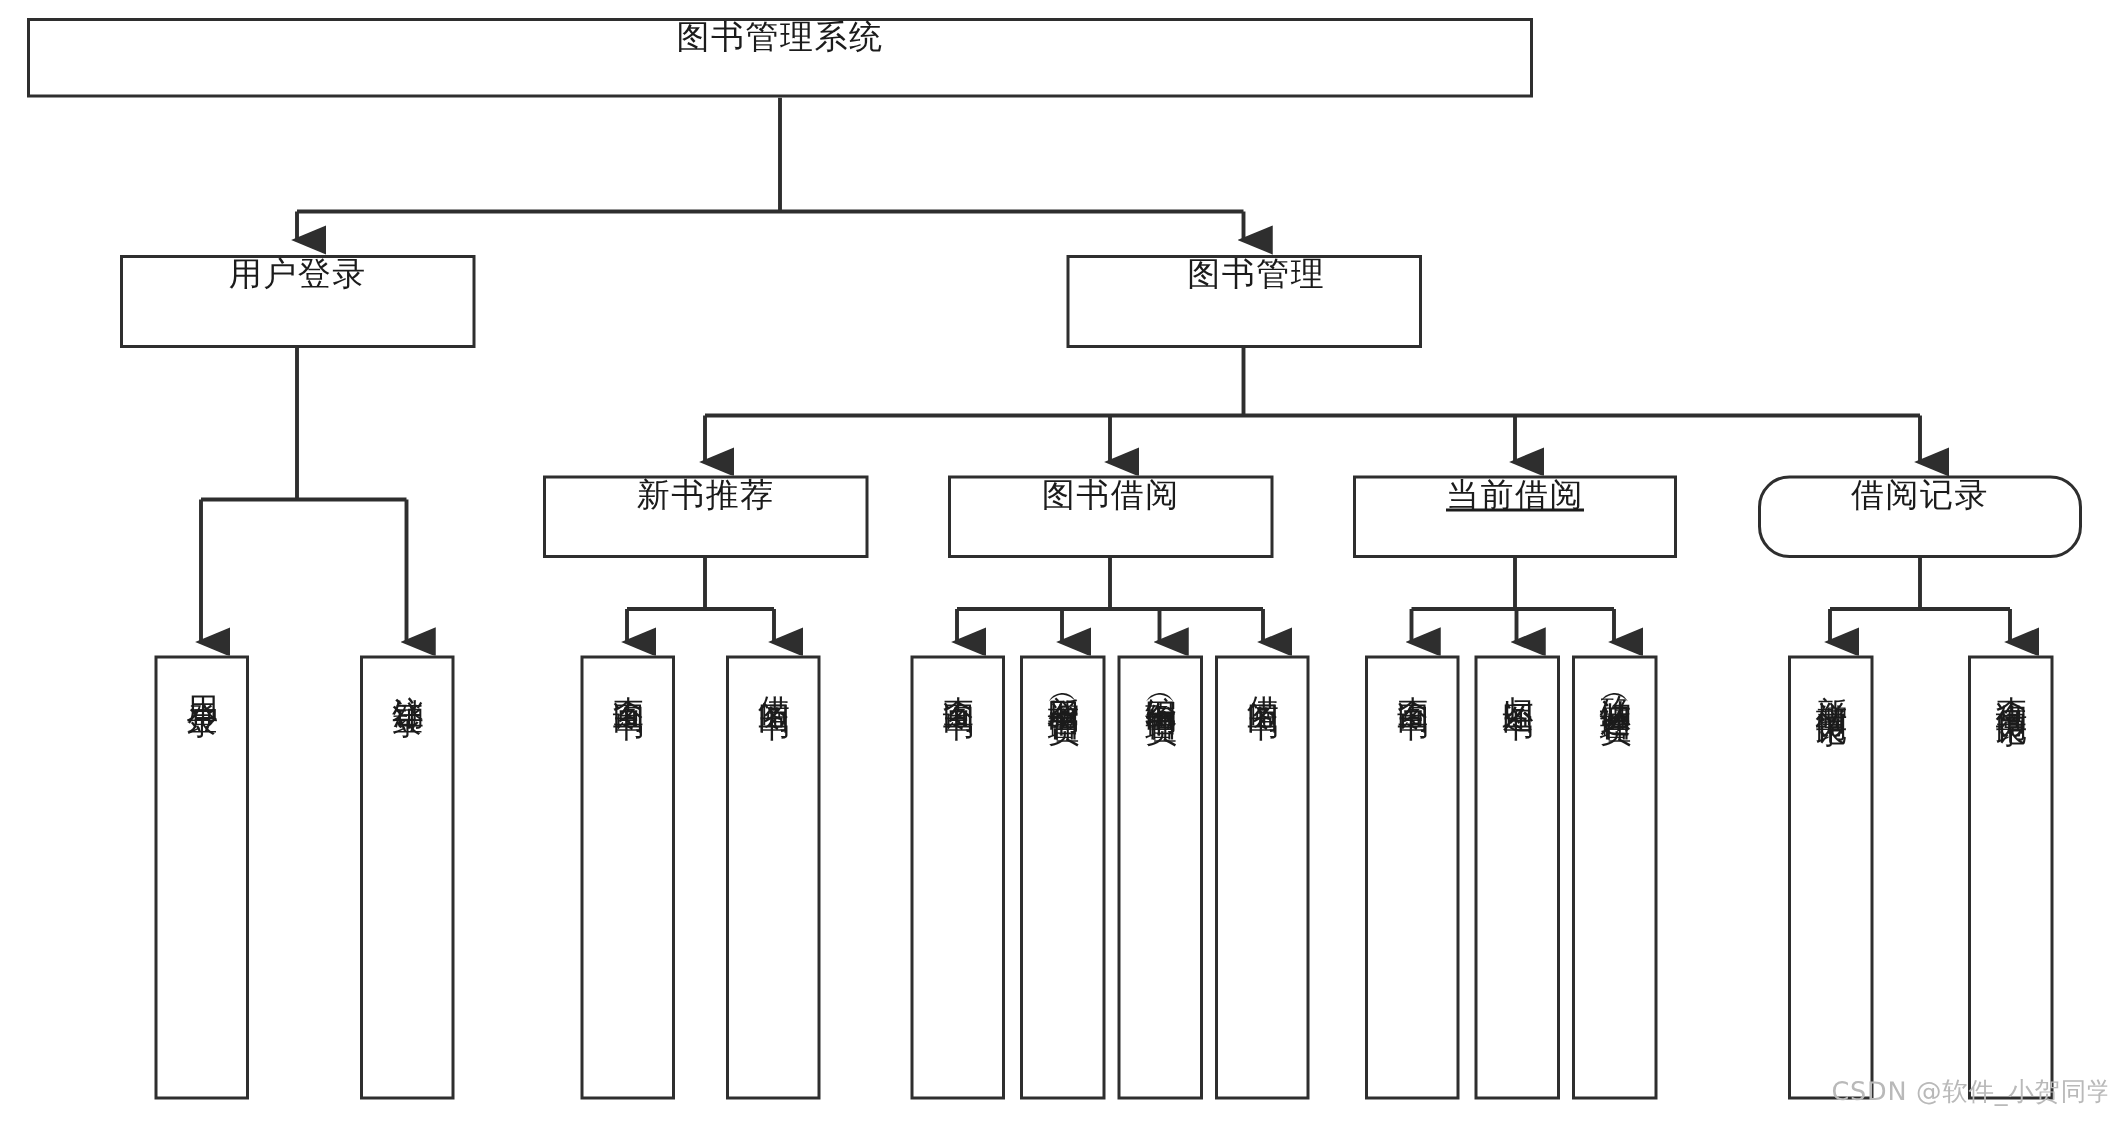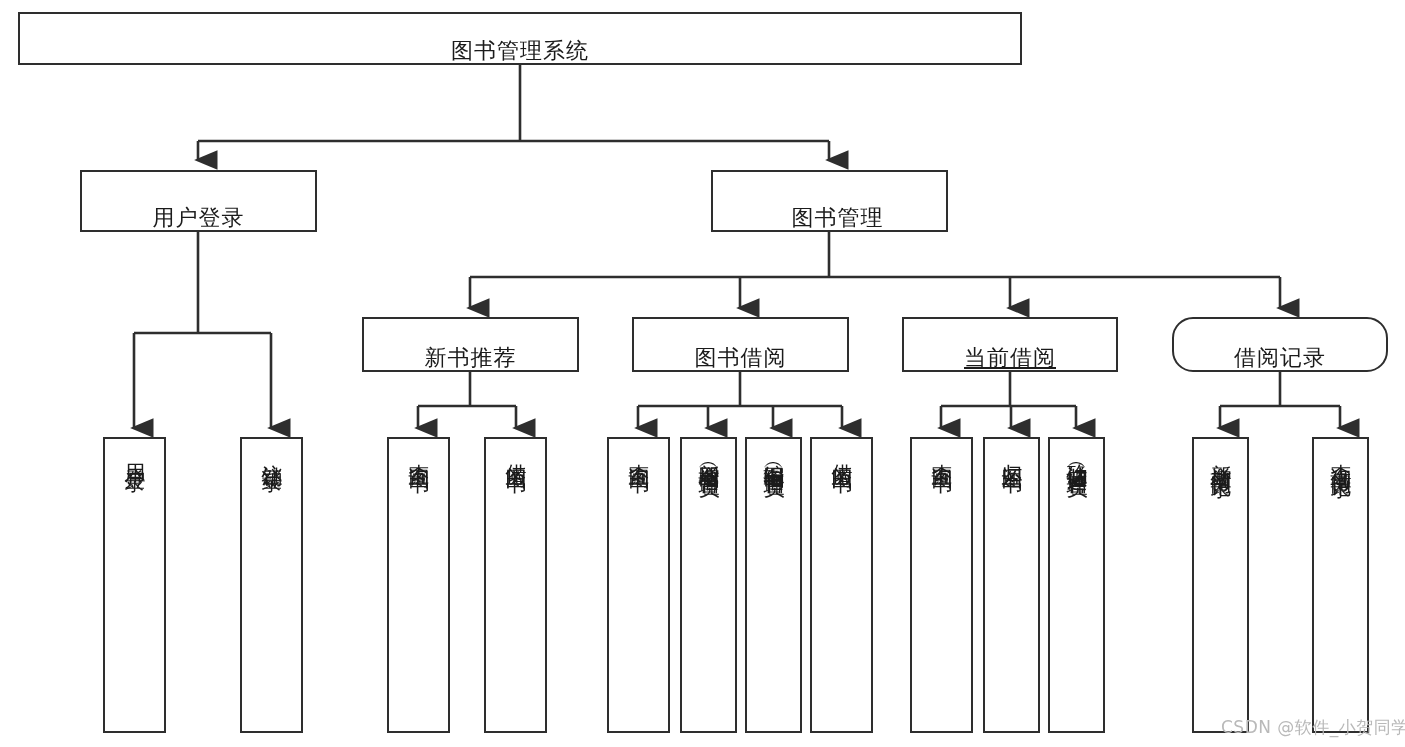--- a/index.html
+++ b/index.html
@@ -24,21 +24,21 @@
     width: 1405px;
     height: 747px;
     pointer-events: none;
   }
   .node {
     position: absolute;
     box-sizing: border-box;
     border: 2px solid #2e2e2e;
     background: #ffffff;
     display: flex;
-    align-items: flex-end;
+    align-items: flex-start;
     justify-content: center;
     color: #1b1b1b;
   }
   .node-h .label {
     font-size: 22px;
     letter-spacing: 1px;
     line-height: 1.1;
     white-space: nowrap;
   }
   .node-v {

